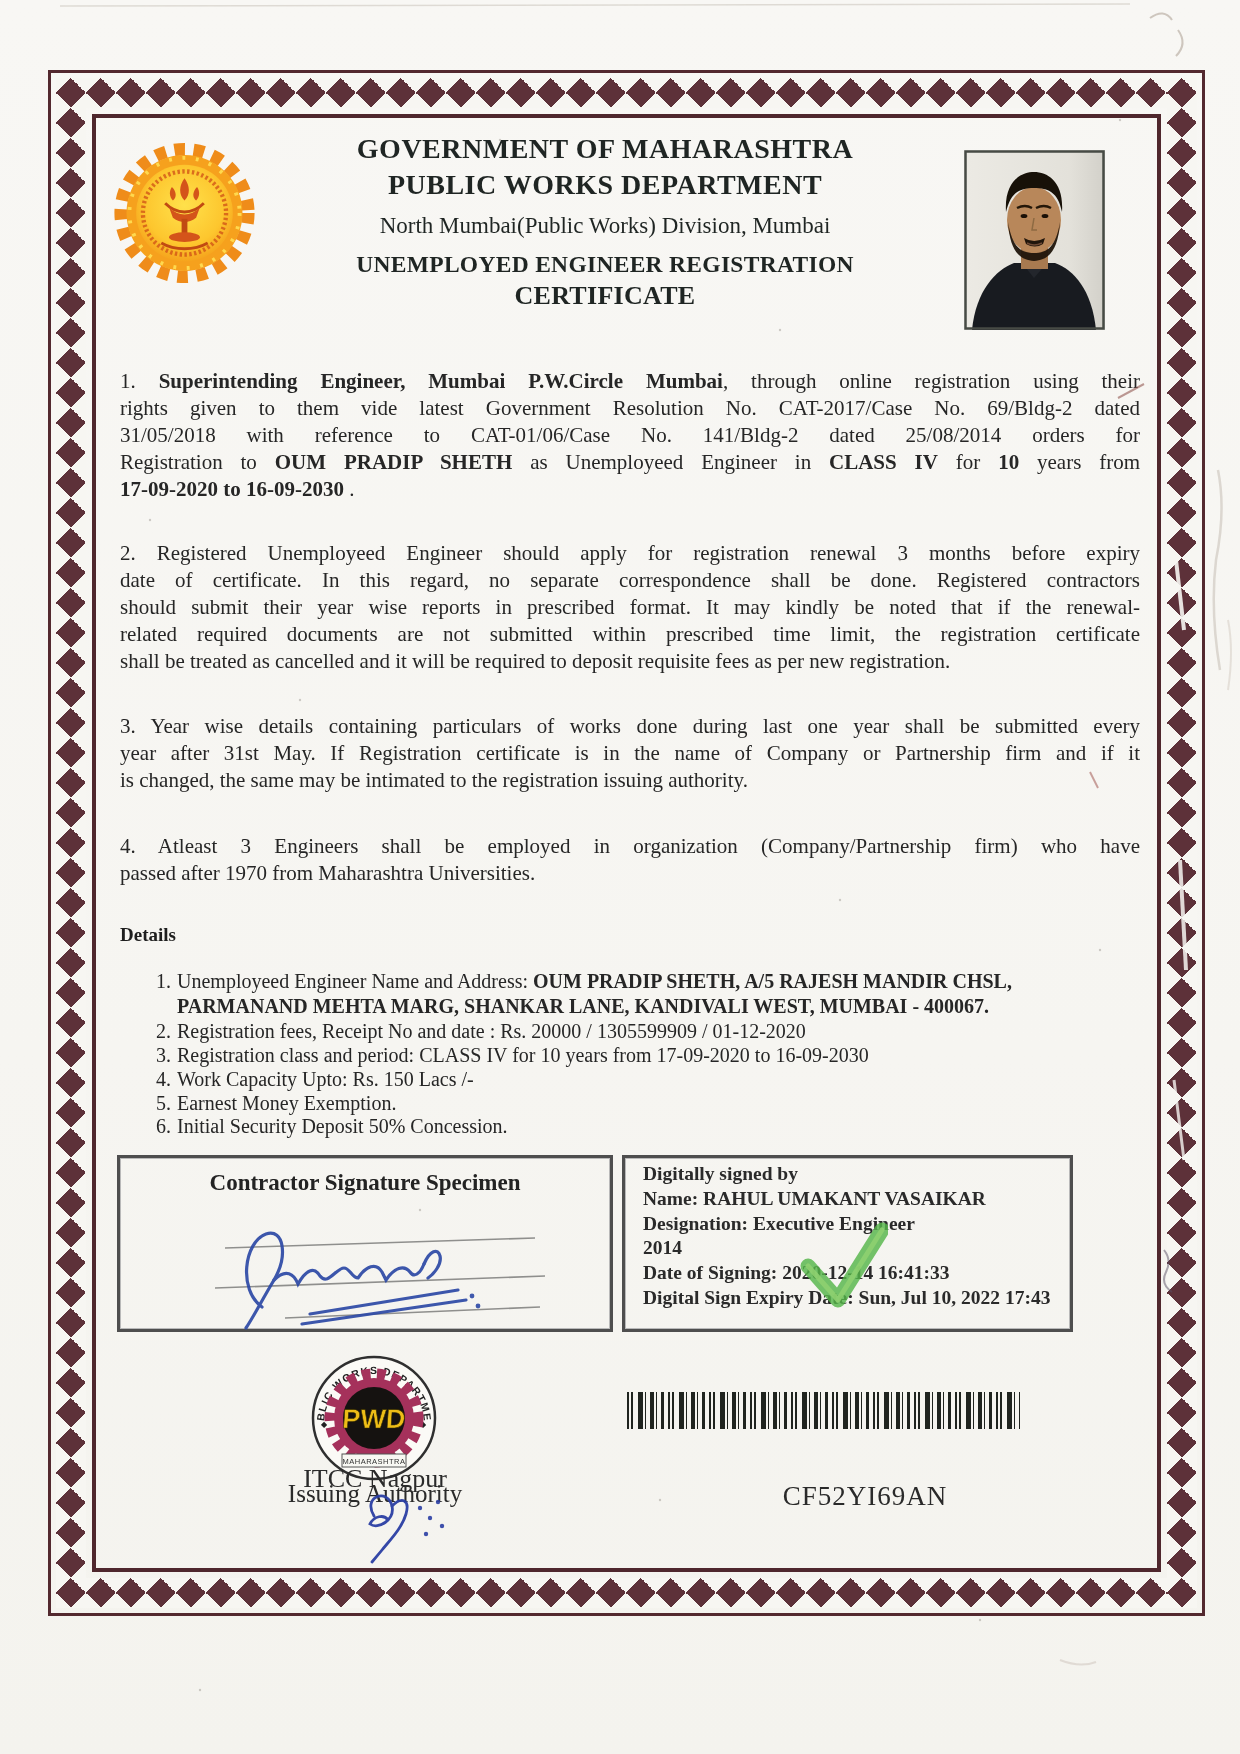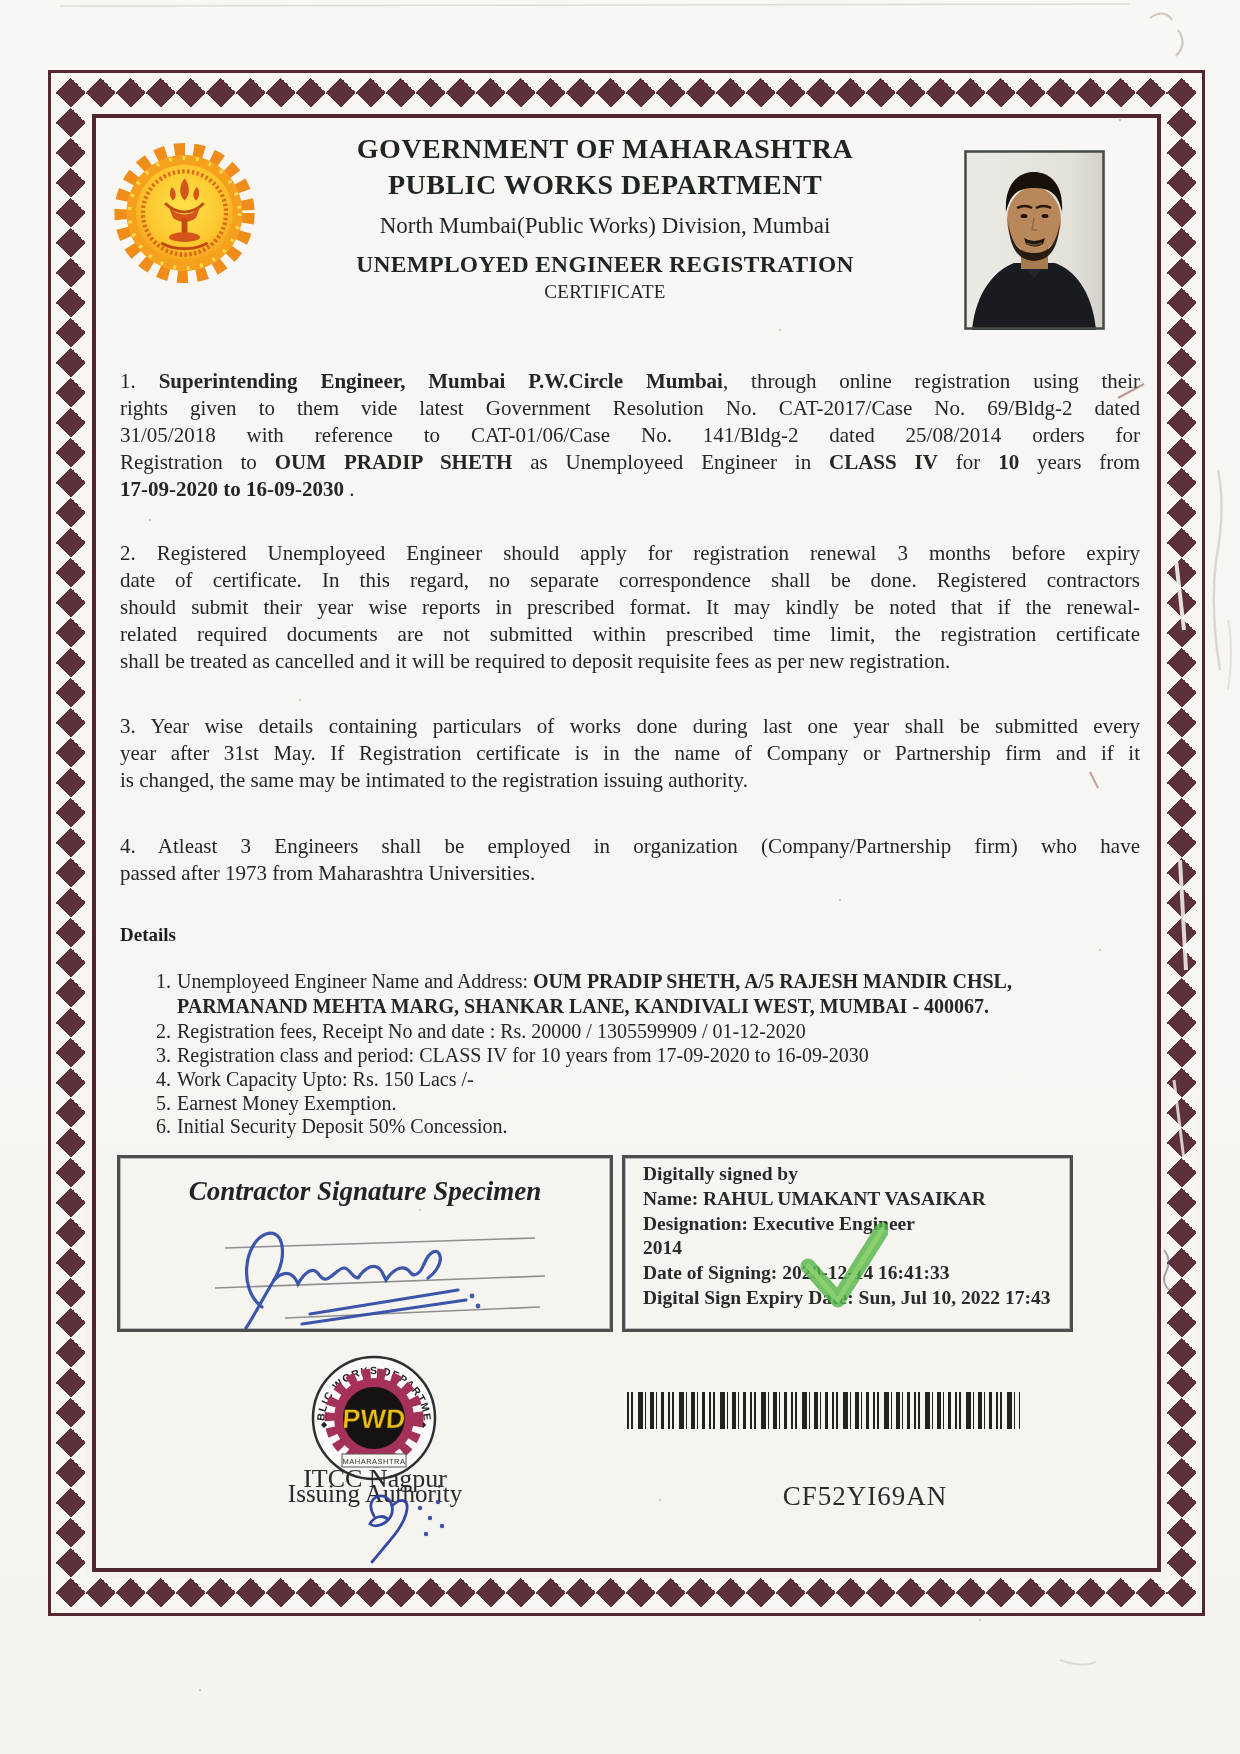--- a/index.html
+++ b/index.html
@@ -18,34 +18,34 @@
   .band.bottom{bottom:5px;left:5px;right:5px;height:30px;}
   .band.left{top:5px;bottom:5px;left:5px;width:30px;}
   .band.right{top:5px;bottom:5px;right:5px;width:30px;}
   .frame-inner{position:absolute;inset:41px;border:4px solid #4f272d;}
   
   .hdr{position:absolute;left:255px;width:700px;text-align:center;color:#1f2523;}
   .hdr.govt{top:133px;font-size:28px;font-weight:bold;letter-spacing:.5px;}
   .hdr.dept{top:169px;font-size:28px;font-weight:bold;letter-spacing:.5px;}
   .hdr.divn{top:213px;font-size:23px;}
   .hdr.cert1{top:251px;font-size:23.5px;font-weight:bold;letter-spacing:.3px;}
-  .hdr.cert2{top:281px;font-size:19px;font-weight:normal;letter-spacing:.3px;}
+  .hdr.cert2{top:281px;font-size:26px;font-weight:bold;letter-spacing:.3px;}
   
   .para{position:absolute;left:120px;width:1020px;font-size:21px;color:#262626;}
   .bl{height:27px;line-height:27px;white-space:nowrap;}
   .jl{text-align:justify;text-align-last:justify;white-space:normal;}
   .para b{font-weight:bold;}
   .dhead{position:absolute;left:120px;top:924px;font-size:19px;font-weight:bold;color:#1e1e1e;}
   .ditem{position:absolute;left:120px;width:1022px;font-size:20px;line-height:24.5px;padding-left:57px;box-sizing:border-box;color:#262626;}
   .dnum{position:absolute;left:36px;}
   
   .sbox{position:absolute;top:1155px;height:177px;border:3px solid #4e4e4e;box-shadow:inset 0 0 0 1px #b9b9b9;background:transparent;box-sizing:border-box;}
   .sbox.lft{left:117px;width:496px;}
   .sbox.rgt{left:622px;width:451px;}
-  .sbox-title{margin-top:18px;text-align:center;font-size:27px;font-weight:bold;color:#232323;font-style:italic;}
+  .sbox-title{margin-top:12px;text-align:center;font-size:23px;font-weight:bold;color:#232323;}
   .dsig{padding:4px 0 0 18px;font-weight:bold;font-size:19.5px;line-height:24.8px;color:#2a2a2a;white-space:nowrap;}
   
   .cap{position:absolute;text-align:center;color:#2a2a2a;}
   .cap.iss{left:255px;top:1480px;width:240px;font-size:25px;}
   .cap.itcc{left:255px;top:1464px;width:240px;font-size:26px;}
   .cap.code{left:700px;top:1481px;width:330px;font-size:27px;letter-spacing:1px;}
   .barcode{position:absolute;left:627px;top:1392px;width:393px;height:37px;
     background:repeating-linear-gradient(90deg,
       #20241f 0 2px,transparent 2px 4px,#20241f 4px 6px,transparent 6px 11px,
       #20241f 11px 16px,transparent 16px 18px,#20241f 18px 19px,transparent 19px 23px,
@@ -139,21 +139,21 @@
   </div>
 
   <div class="para" style="top:713px">
     <div class="bl jl">3. Year wise details containing particulars of works done during last one year shall be submitted every</div>
     <div class="bl jl">year after 31st May. If Registration certificate is in the name of Company or Partnership firm and if it</div>
     <div class="bl">is changed, the same may be intimated to the registration issuing authority.</div>
   </div>
 
   <div class="para" style="top:833px">
     <div class="bl jl">4. Atleast 3 Engineers shall be employed in organization (Company/Partnership firm) who have</div>
-    <div class="bl">passed after 1973 from Maharashtra Universities.</div>
+    <div class="bl">passed after 1970 from Maharashtra Universities.</div>
   </div>
 
   <div class="dhead">Details</div>
   <div class="ditem" style="top:969px">
     <span class="dnum">1.</span><span>Unemployeed Engineer Name and Address: </span><b>OUM PRADIP SHETH, A/5 RAJESH MANDIR CHSL, PARMANAND MEHTA MARG, SHANKAR LANE, KANDIVALI WEST, MUMBAI - 400067.</b>
   </div>
   <div class="ditem" style="top:1019px">
     <span class="dnum">2.</span><span>Registration fees, Receipt No and date : Rs. 20000 / 1305599909 / 01-12-2020</span>
   </div>
   <div class="ditem" style="top:1043px">

